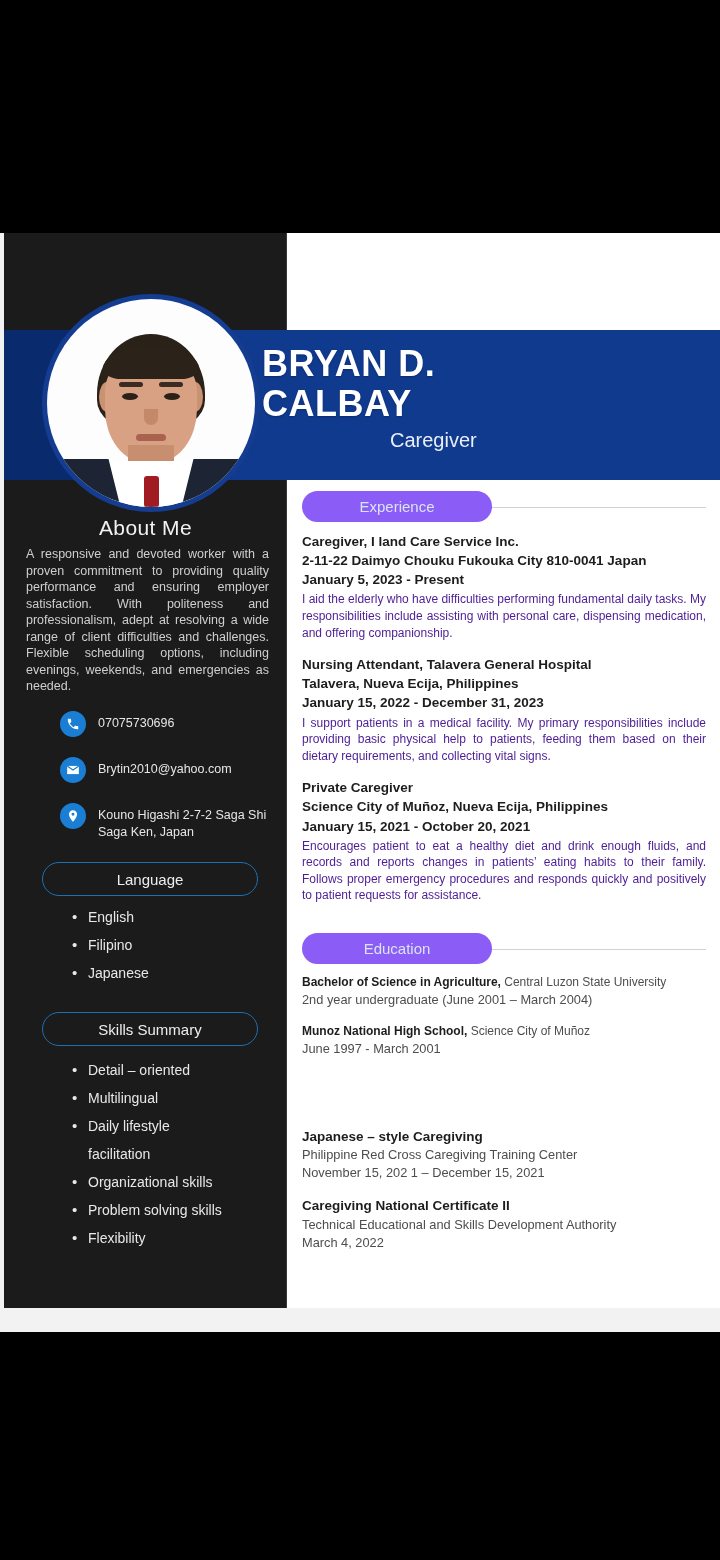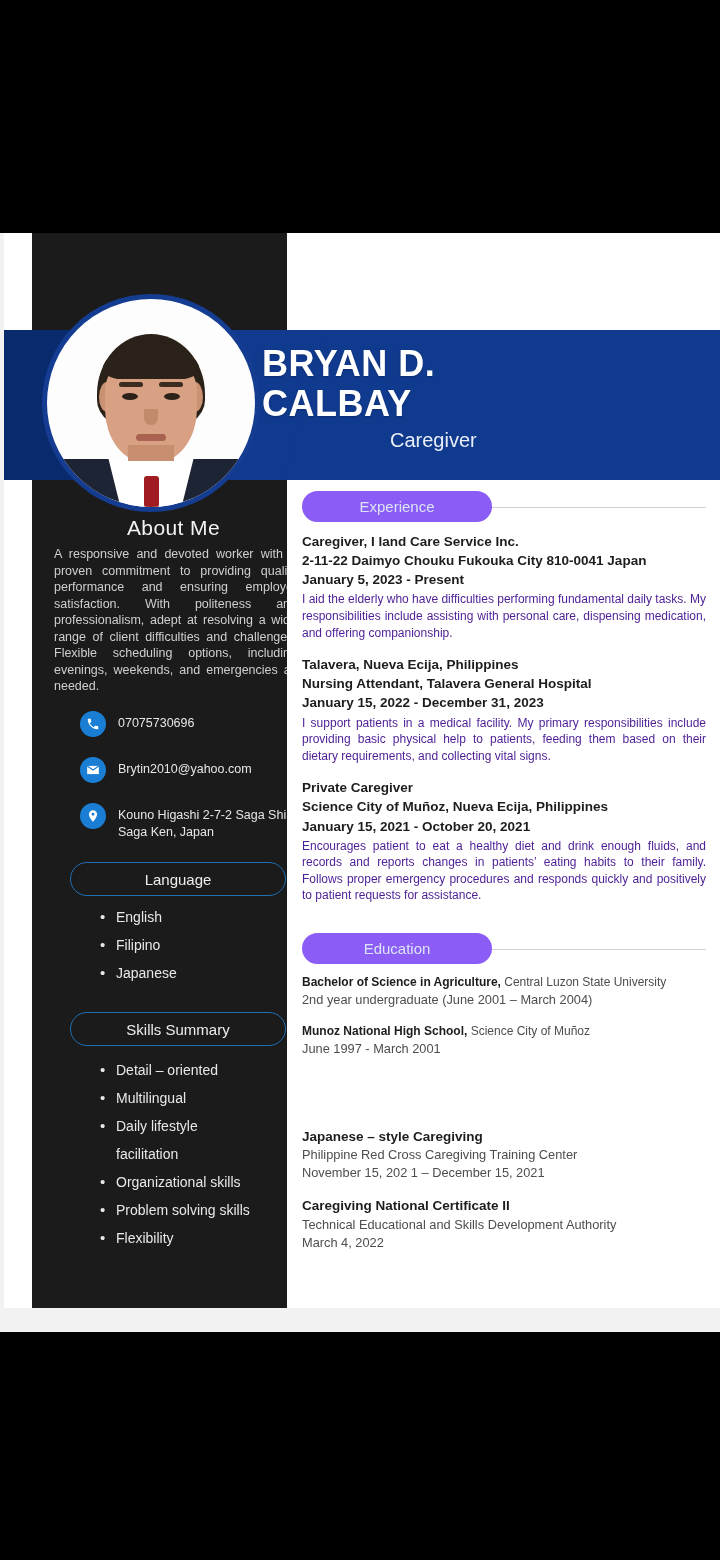--- a/index.html
+++ b/index.html
@@ -23,21 +23,20 @@
     width: 716px; height: 1075px;
     background: #ffffff;
     overflow: hidden;
   }
 
   
   .sidebar {
     position: absolute; left: 0; top: 0; width: 283px; height: 1075px;
     background: #1b1b1b;
     border-right: 1px solid #3a3a3a;
-    margin-left: 28px;
   }
 
   
   .main {
     position: absolute; left: 283px; top: 0; width: 433px; height: 1075px;
     background: #ffffff;
   }
 
   
   .header-band {
@@ -132,21 +131,21 @@
     letter-spacing: 0.4px;
   }
   .about-text {
     position: absolute; left: 22px; top: 313px; width: 243px;
     color: #cfcfcf;
     font-size: 12.5px;
     line-height: 1.32;
     text-align: justify;
   }
 
-  .contacts { position: absolute; left: 48px; top: 478px; width: 235px; }
+  .contacts { position: absolute; left: 56px; top: 478px; width: 235px; }
   .contact-row { display: flex; align-items: flex-start; margin-bottom: 20px; }
   .c-icon {
     flex: 0 0 auto;
     width: 26px; height: 26px; border-radius: 50%;
     background: #1a7fd4;
     display: flex; align-items: center; justify-content: center;
     margin-right: 12px;
   }
   .c-icon svg { display: block; }
   .c-text {
@@ -306,22 +305,22 @@
         </div>
 
         <div class="entry">
           <div class="e-head">Caregiver, I land Care Service Inc.</div>
           <div class="e-head">2-11-22 Daimyo Chouku Fukouka City 810-0041 Japan</div>
           <div class="e-head">January 5, 2023 - Present</div>
           <div class="e-body">I aid the elderly who have difficulties performing fundamental daily tasks. My responsibilities include assisting with personal care, dispensing medication, and offering companionship.</div>
         </div>
 
         <div class="entry">
+          <div class="e-head">Nursing Attendant, Talavera General Hospital</div>
           <div class="e-head">Talavera, Nueva Ecija, Philippines</div>
-          <div class="e-head">Nursing Attendant, Talavera General Hospital</div>
           <div class="e-head">January 15, 2022 - December 31, 2023</div>
           <div class="e-body">I support patients in a medical facility. My primary responsibilities include providing basic physical help to patients, feeding them based on their dietary requirements, and collecting vital signs.</div>
         </div>
 
         <div class="entry">
           <div class="e-head">Private Caregiver</div>
           <div class="e-head">Science City of Muñoz, Nueva Ecija, Philippines</div>
           <div class="e-head">January 15, 2021 - October 20, 2021</div>
           <div class="e-body">Encourages patient to eat a healthy diet and drink enough fluids, and records and reports changes in patients’ eating habits to their family. Follows proper emergency procedures and responds quickly and positively to patient requests for assistance.</div>
         </div>

